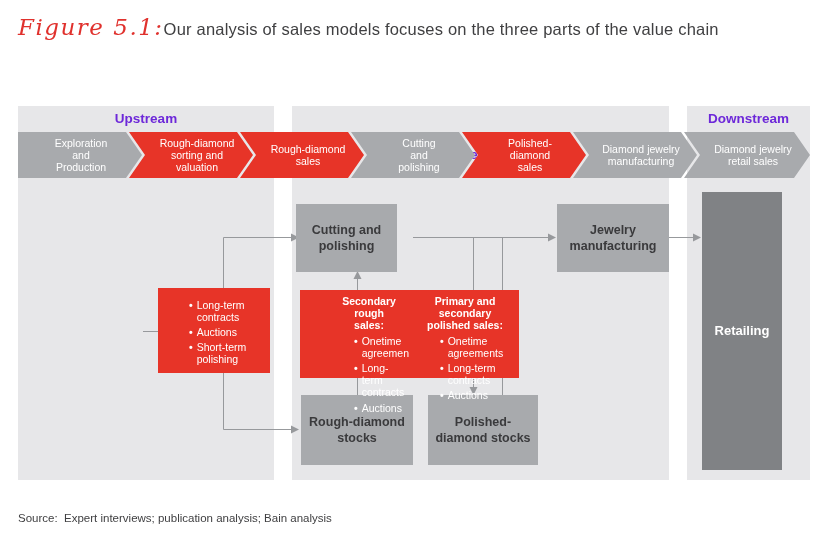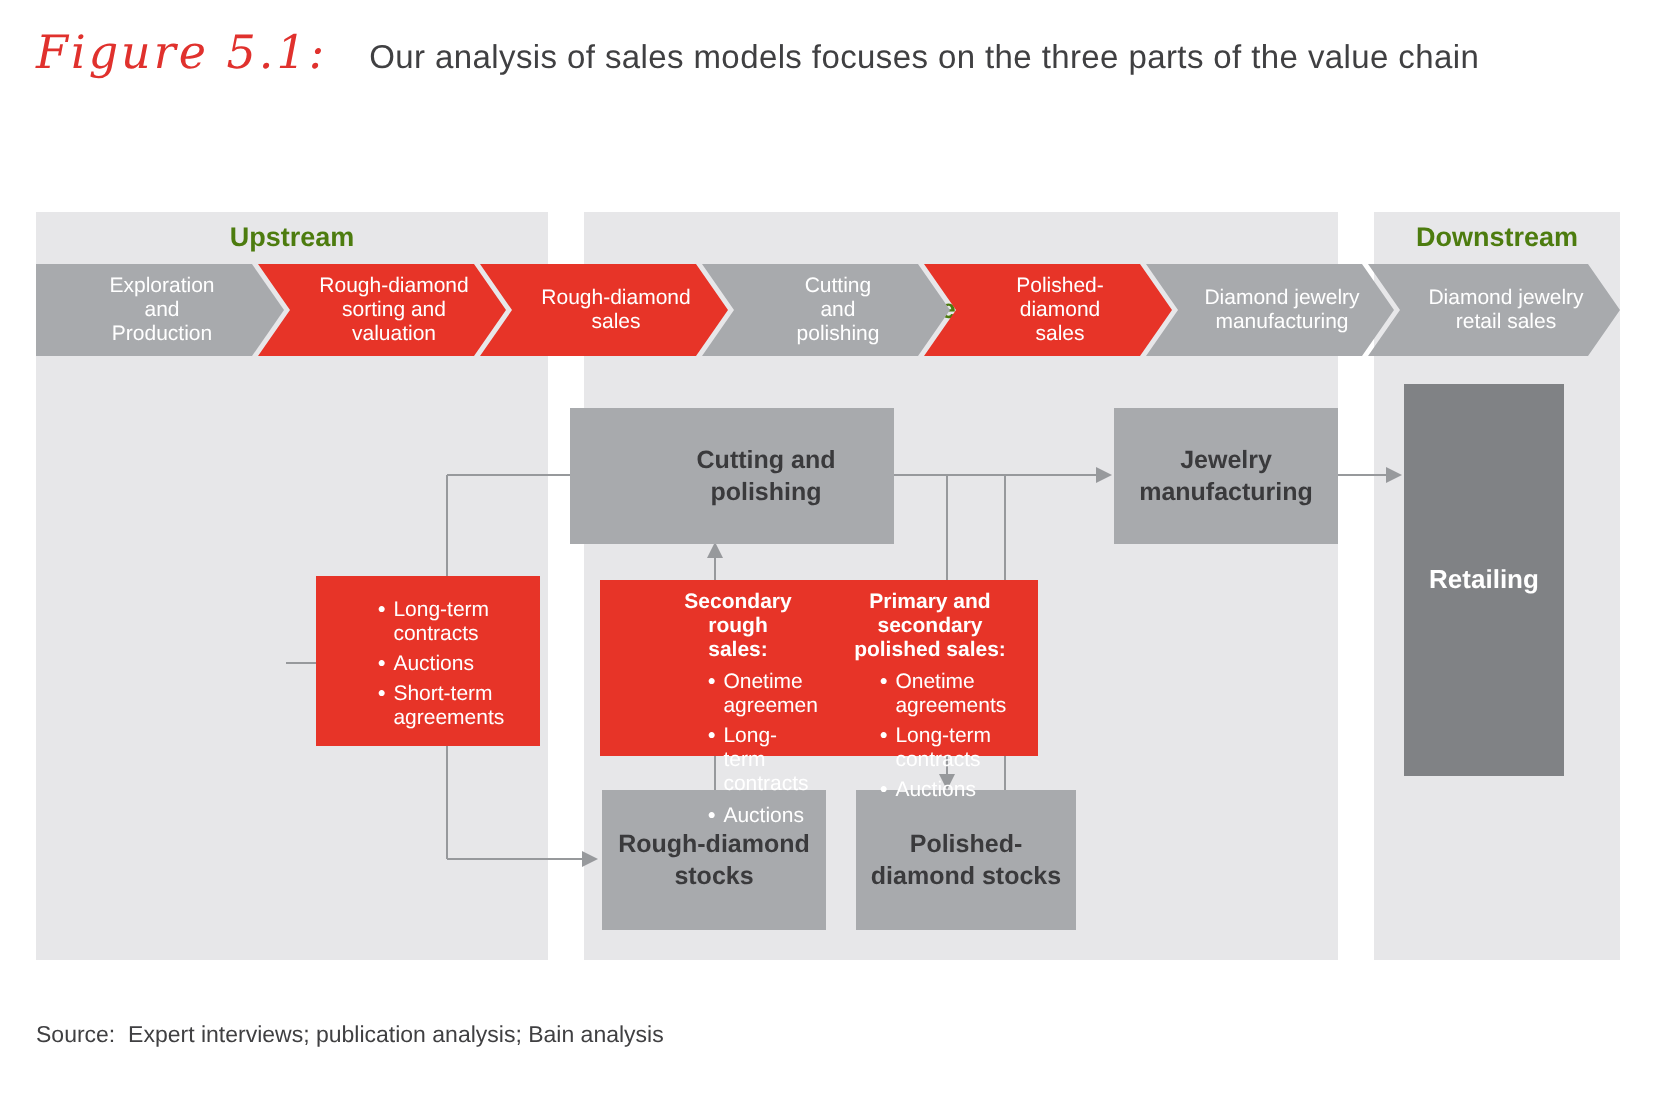--- a/index.html
+++ b/index.html
@@ -1,54 +1,54 @@
 <!DOCTYPE html>
 <html><head>
 <meta charset="utf-8">
 <style>
   html,body{margin:0;padding:0;background:#fff;}
   #stage{position:relative;width:828px;height:548px;background:#fff;
          font-family:"Liberation Sans",sans-serif;overflow:hidden;}
 
   
-  .title-row{position:absolute;left:18px;top:14px;display:flex;align-items:baseline;gap:21px;}
+  .title-row{position:absolute;left:18px;top:14px;display:flex;align-items:baseline;gap:0;}
   .fig-label{font-family:"DejaVu Serif",serif;font-style:italic;font-size:23px;
              color:#e0312d;letter-spacing:1.5px;}
   .fig-text{font-size:16.5px;color:#404042;letter-spacing:.2px;}
 
   
   .panel{position:absolute;background:#e7e7e9;top:106px;height:374px;}
   .panel-up{left:18px;width:256px;}
   .panel-mid{left:292px;width:377px;}
   .panel-down{left:687px;width:123px;}
 
   .section-label{position:absolute;top:111px;font-weight:bold;font-size:13.5px;
-                 color:#4d7c0f;text-align:center;}
+                 color:#6d28d9;text-align:center;}
   .sl-up{left:18px;width:256px;}
   .sl-mid{left:292px;width:377px;margin-top:36px;}
   .sl-down{left:687px;width:123px;}
 
   
   .chev{position:absolute;top:132px;height:46px;width:124px;color:#fff;
         font-size:10.5px;line-height:1.16;display:flex;align-items:center;
         justify-content:center;text-align:center;white-space:pre-line;
         padding-left:12px;box-sizing:border-box;z-index:3;
         clip-path:polygon(0 0,calc(100% - 16px) 0,100% 50%,calc(100% - 16px) 100%,0 100%,16px 50%);}
   .chev.first{clip-path:polygon(0 0,calc(100% - 16px) 0,100% 50%,calc(100% - 16px) 100%,0 100%);padding-left:2px;}
   .chev.gray{background:#a8aaad;}
   .chev.red{background:#e73428;}
 
   
   .box{position:absolute;display:flex;align-items:center;justify-content:center;
        text-align:center;white-space:pre-line;font-weight:bold;z-index:2;}
   .box.dark{background:#808285;color:#fff;font-size:13px;line-height:1.3;}
   .box.mid{background:#a8aaad;color:#3a3a3c;font-size:12.5px;line-height:1.3;}
   .b-mining{left:62px;top:192px;width:81px;height:278px;}
-  .b-retail{left:702px;top:192px;width:80px;height:196px;}
-  .b-cutting{left:285px;top:204px;width:128px;height:68px;padding-left:34px;}
+  .b-retail{left:702px;top:192px;width:80px;height:278px;}
+  .b-cutting{left:296px;top:204px;width:101px;height:68px;}
   .b-jewelry{left:557px;top:204px;width:112px;height:68px;}
   .b-roughstocks{left:301px;top:395px;width:112px;height:70px;}
   .b-polishedstocks{left:428px;top:395px;width:110px;height:70px;}
 
   
   .salesbox{position:absolute;background:#e73428;color:#fff;z-index:2;
             box-sizing:border-box;padding:7px 5px 5px 7px;}
   .sb1{left:158px;top:288px;width:112px;height:85px;}
   .sb2{left:300px;top:290px;width:113px;height:88px;padding-top:5px;padding-left:30px;}
   .sb3{left:409px;top:290px;width:110px;height:88px;padding-top:5px;}
@@ -131,21 +131,21 @@
   <div class="box mid b-roughstocks">Rough-diamond
 stocks</div>
   <div class="box mid b-polishedstocks">Polished-
 diamond stocks</div>
   <div class="box dark b-retail">Retailing</div>
 
   <div class="salesbox sb1">
     <ul>
       <li>Long-term contracts</li>
       <li>Auctions</li>
-      <li>Short-term agreements</li>
+      <li>Short-term polishing</li>
     </ul>
   </div>
 
   <div class="salesbox sb2">
     <div class="sb-title center">Secondary rough
 sales:</div>
     <ul>
       <li>Onetime
 agreements</li>
       <li>Long-term

